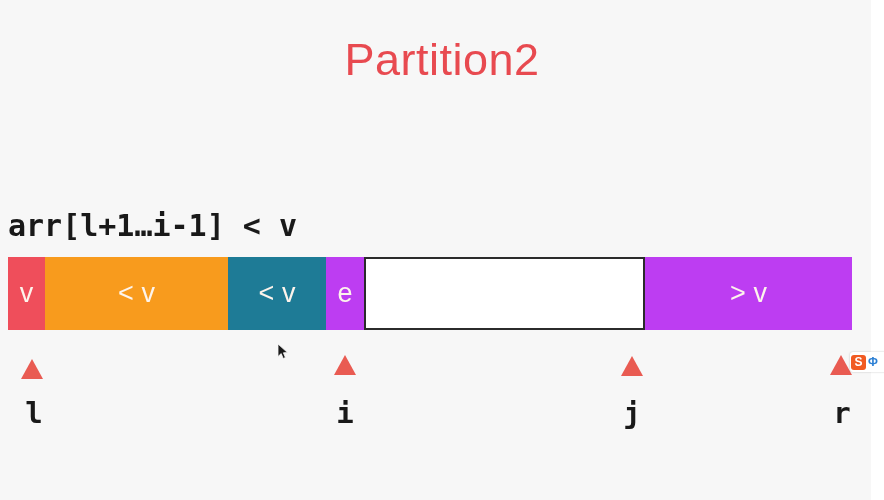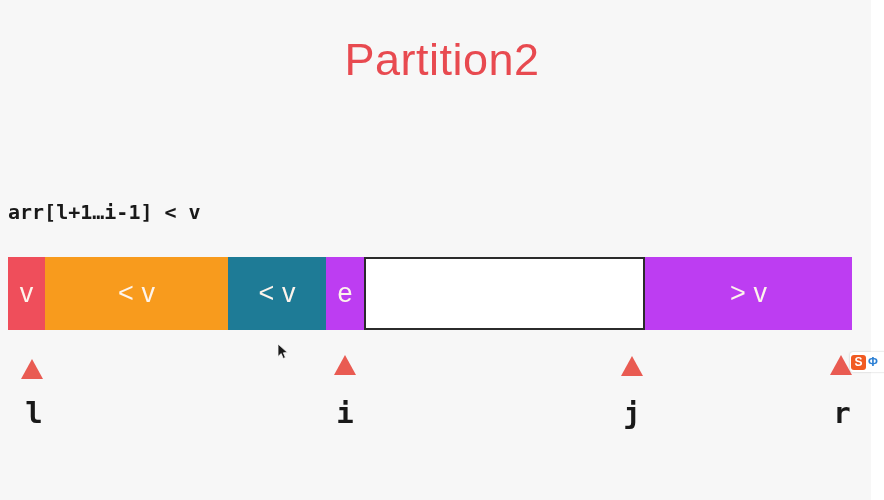--- a/index.html
+++ b/index.html
@@ -8,23 +8,23 @@
     font-family:"Liberation Sans",sans-serif;
     position:relative;
   }
   #stage{position:absolute;inset:0;width:836px;height:500px;padding-left:35px;}
   .title{
     position:absolute;top:34px;left:0;width:884px;
     text-align:center;font-size:45px;font-weight:400;
     letter-spacing:0.5px;
   }
   .expr{
-    position:absolute;top:200px;
+    position:absolute;top:208px;
     font-family:"DejaVu Sans Mono","Liberation Mono",monospace;
-    font-weight:bold;font-size:20px;white-space:pre;
+    font-weight:bold;font-size:30px;white-space:pre;
   }
   .expr-left{left:8px;}
   .expr-right{left:646px;}
   .bar{
     position:absolute;left:8px;top:257px;width:844px;height:73px;
     display:flex;flex-direction:row;
   }
   .seg{
     height:73px;display:flex;align-items:center;justify-content:center;
     font-size:27px;color:#fdf4ec;box-sizing:border-box;

